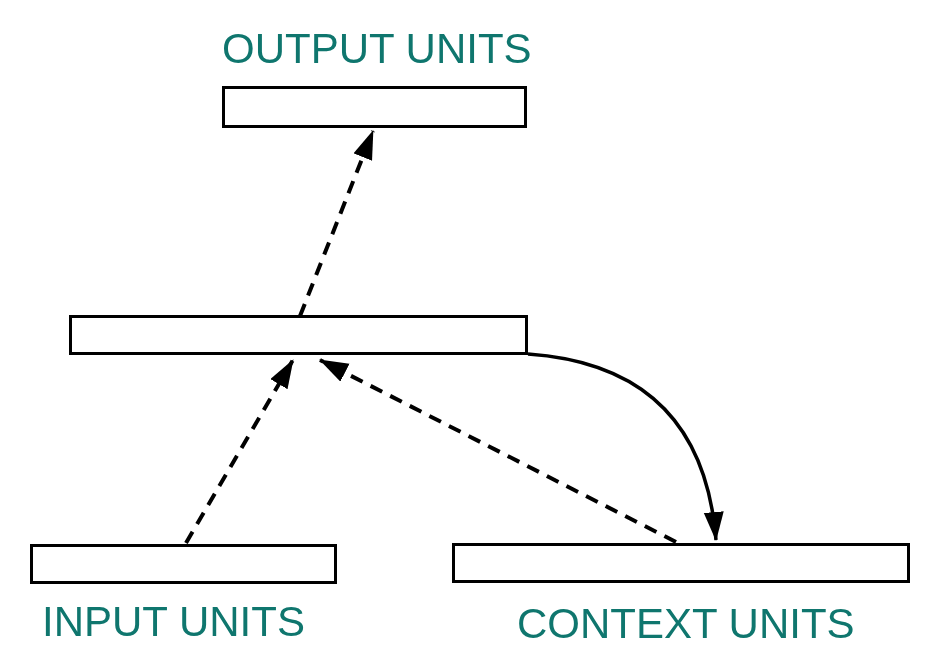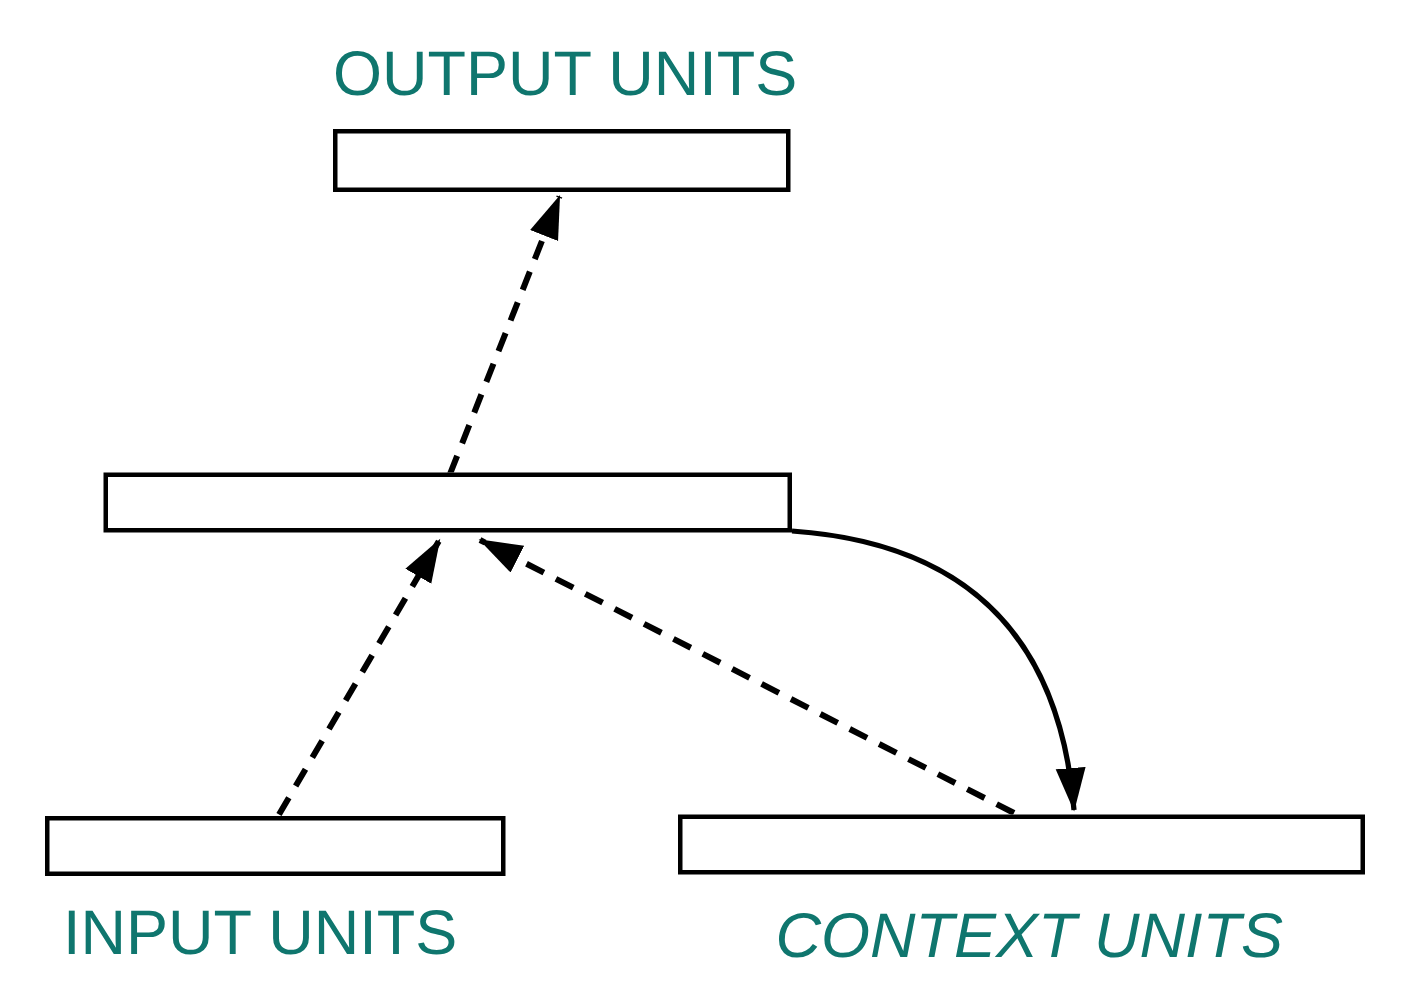--- a/index.html
+++ b/index.html
@@ -36,21 +36,21 @@
     position: absolute;
     font-size: 42px;
     line-height: 42px;
     color: #0f766e;
     white-space: nowrap;
     letter-spacing: 0px;
   }
   .label-output  { left: 222px; top:  28px; width: 305px; text-align: center; }
   .label-hidden  { left: 600px; top: 308px; }
   .label-input   { left:  42px; top: 601px; }
-  .label-context { left: 517px; top: 603px; font-style: italic; }
+  .label-context { left: 517px; top: 603px; }
 </style>
 </head>
 <body>
 
 <div class="stage">
 
   <svg class="arrow-layer" width="938" height="666" viewBox="0 0 938 666" xmlns="http://www.w3.org/2000/svg">
     <defs>
       <marker id="head" markerUnits="userSpaceOnUse" markerWidth="32" markerHeight="22" refX="28" refY="10" orient="auto">
         <polygon points="0,0 29,10 0,20" fill="#000000"></polygon>

